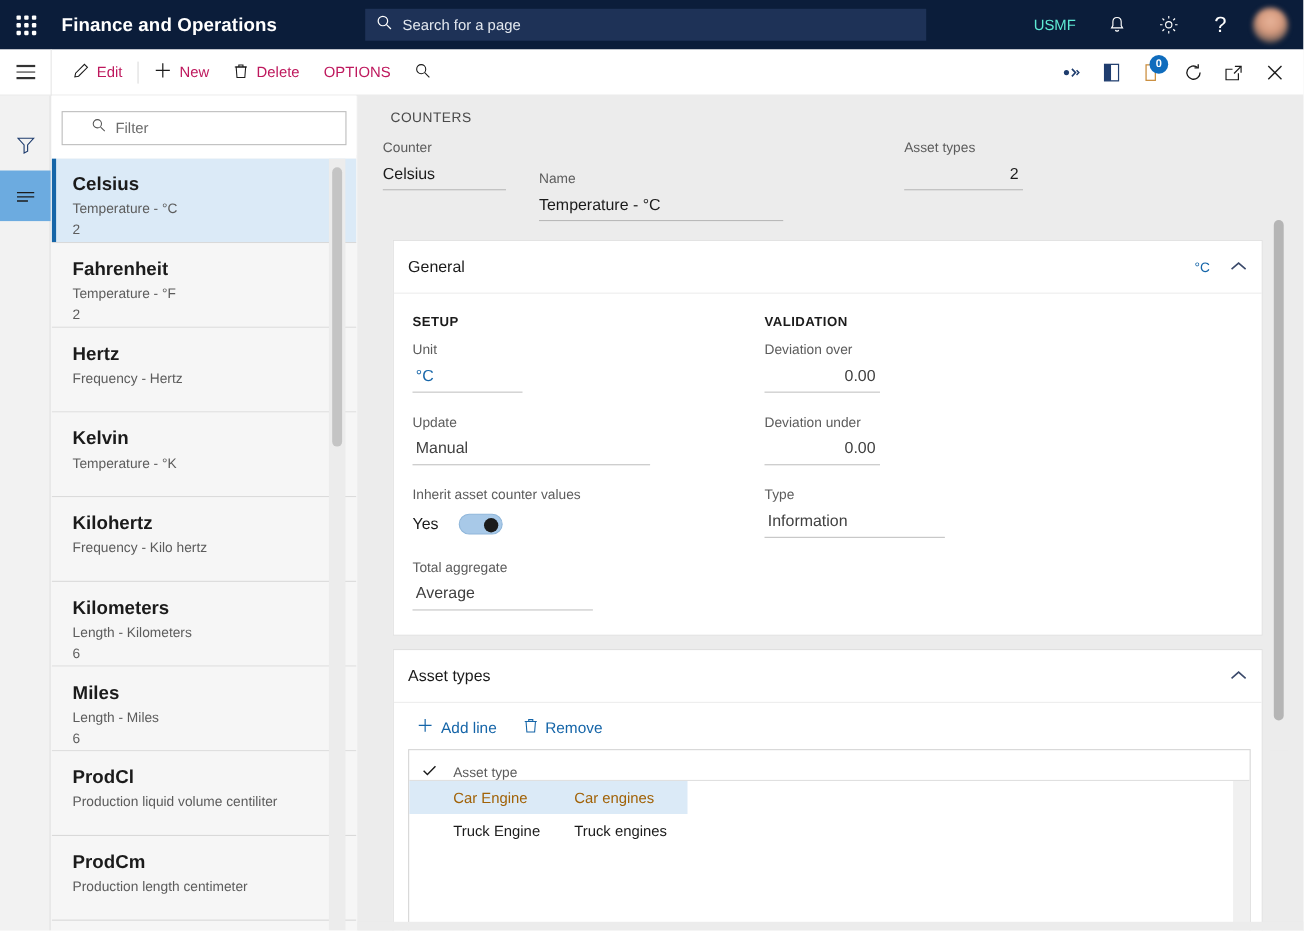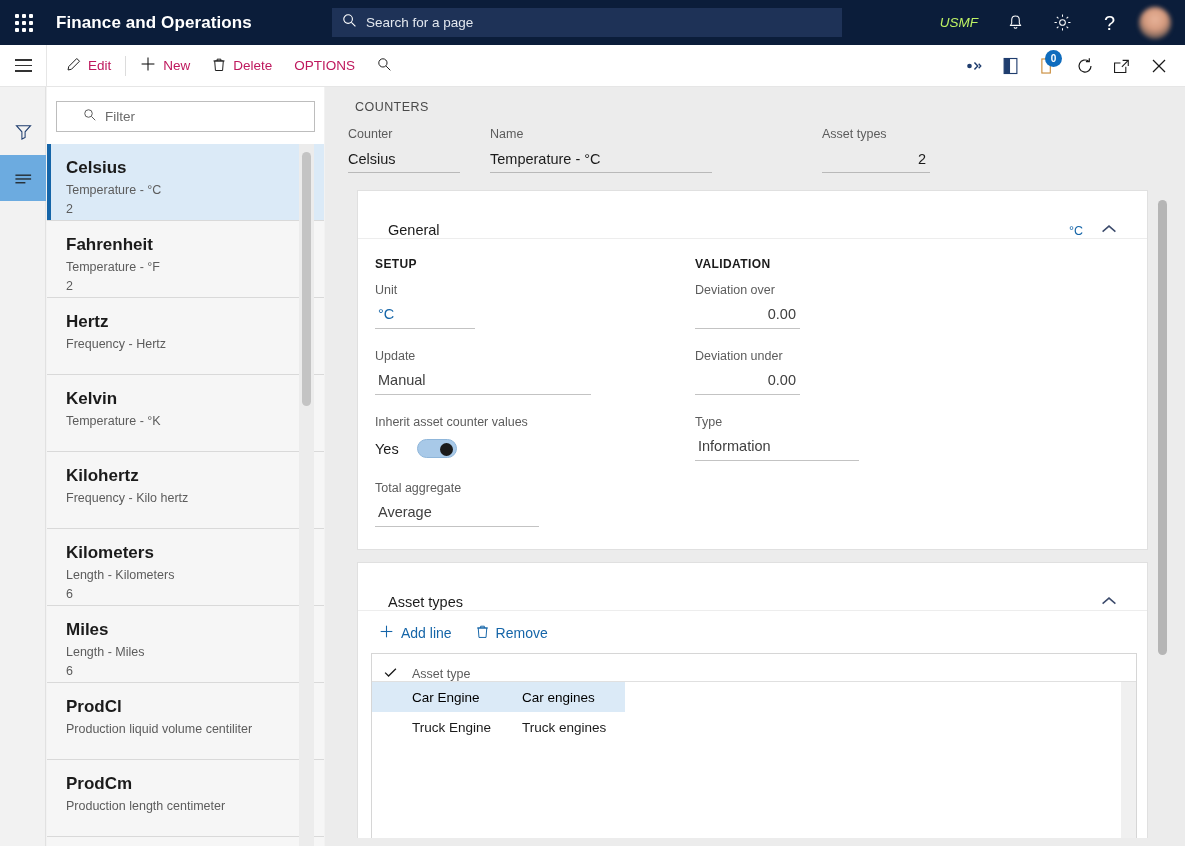--- a/index.html
+++ b/index.html
@@ -35,21 +35,21 @@
   .searchbox .mag { margin-right: 9px; }
   .searchbox input {
     background: transparent; border: none; outline: none; color: #ffffff;
     font-size: 13.5px; font-family: "Liberation Sans", sans-serif; width: 100%;
   }
   .searchbox input::placeholder { color: #e3e8ef; opacity: 1; }
   .nav-right {
     position: absolute; right: 0; top: 0; height: 45px; display: flex; align-items: center;
   }
   .nav-right .company {
-    color: #bef264; font-size: 13.5px; padding: 0 14px; cursor: pointer; font-style: italic;
+    color: #5eead4; font-size: 13.5px; padding: 0 14px; cursor: pointer;
   }
   .nav-btn {
     width: 47px; height: 45px; display: flex; align-items: center; justify-content: center;
     cursor: pointer;
   }
   .avatar {
     width: 32px; height: 32px; border-radius: 50%;
     background: radial-gradient(circle at 50% 38%, #e8b49a 0%, #d59a7e 42%, #6b5a55 75%, #3a3540 100%);
     filter: blur(2.2px);
     margin: 0 14px 0 6px;
@@ -144,31 +144,31 @@
   }
   .head-fields { display: flex; padding: 13px 0 0 23px; }
   .hf { margin-right: 0; }
   .hf-label { font-size: 12.5px; color: #5c5c5c; margin-bottom: 8px; }
   .hf-value {
     font-size: 14.5px; color: #1b1b1b; border-bottom: 1px solid #b9b9b9;
     height: 24px; line-height: 20px;
   }
   .hf-counter { width: 112px; }
   .hf-counter .hf-value { width: 112px; }
-  .hf-name { margin-left: 30px; width: 222px; }
+  .hf-name { margin-left: 30px; width: 222px; margin-top: 28px; }
   .hf-name .hf-value { width: 222px; }
   .hf-assets { margin-left: 110px; width: 108px; }
   .hf-assets .hf-value { width: 108px; text-align: right; padding-right: 4px; }
 
   
   .card {
     background: #ffffff; border: 1px solid #e0e0e0; margin: 0 0 0 32px; width: 791px;
   }
   .card-hd {
-    height: 48px; display: flex; align-items: flex-end; padding: 0 30px;
+    height: 48px; display: flex; align-items: center; padding: 0 13px;
     border-bottom: 1px solid #ededed; cursor: pointer;
   }
   .card-title { font-size: 14.5px; color: #1b1b1b; flex: 1; }
   .card-badge { font-size: 12.5px; color: #1565a8; margin-right: 18px; cursor: pointer; }
   .chev { color: #3b4a6b; }
 
   .card-body { padding: 18px 0 22px 17px; display: flex; }
   .col { width: 300px; }
   .col.right { margin-left: 20px; }
   .col-head {
@@ -213,21 +213,21 @@
   .grid-hd {
     height: 28px; display: flex; align-items: flex-end; border-bottom: 1px solid #e0e0e0;
     padding-left: 12px;
   }
   .gh-check { width: 28px; font-size: 13px; color: #1b1b1b; }
   .gh-col { font-size: 12.5px; color: #5c5c5c; }
   .grid-row {
     height: 30px; display: flex; align-items: center; padding-left: 40px; cursor: pointer;
     font-size: 13.5px; color: #1b1b1b;
   }
-  .grid-row.sel { background: #dbeaf7; color: #000000; width: 253px; }
+  .grid-row.sel { background: #dbeaf7; color: #a16207; width: 253px; }
   .gr-c1 { width: 110px; }
   .grid-sb {
     position: absolute; right: 0; top: 28px; width: 15px; bottom: 0; background: #f0f0f0;
   }
 
   
   .main-sb-track {
     position: absolute; right: 14px; top: 103px; width: 16px; height: 492px; background: #ececec;
   }
   .main-sb-thumb {

